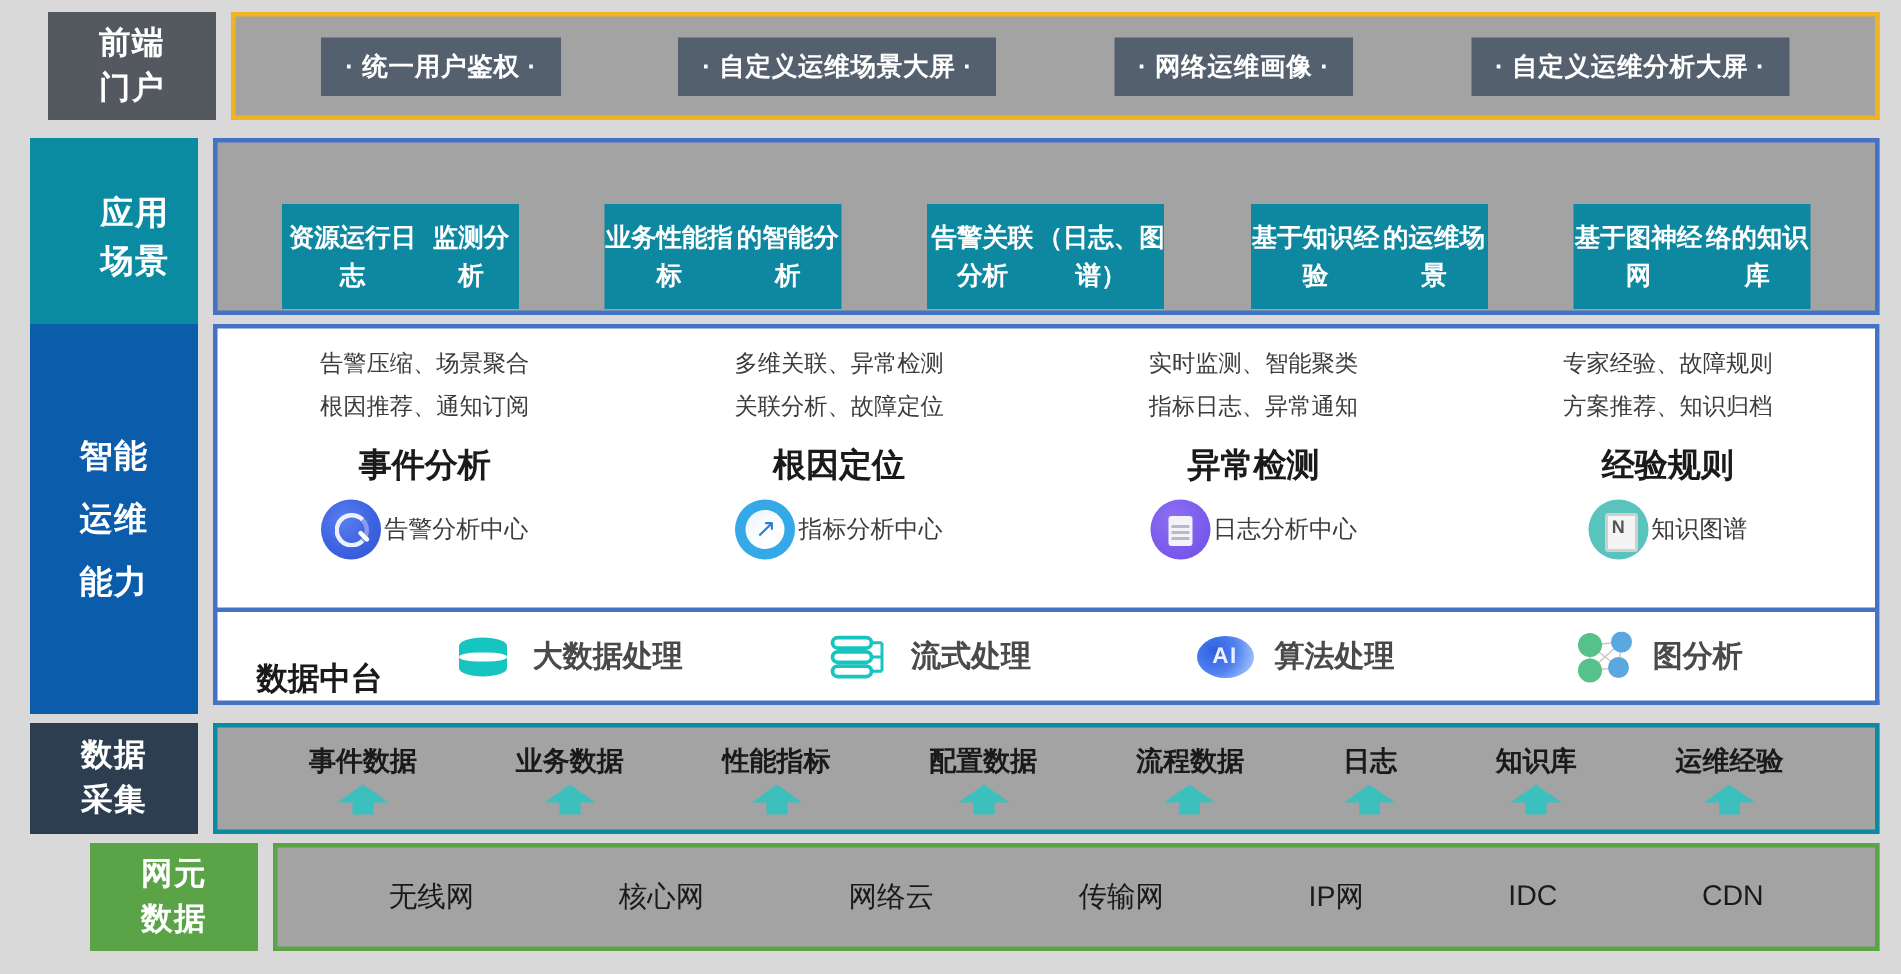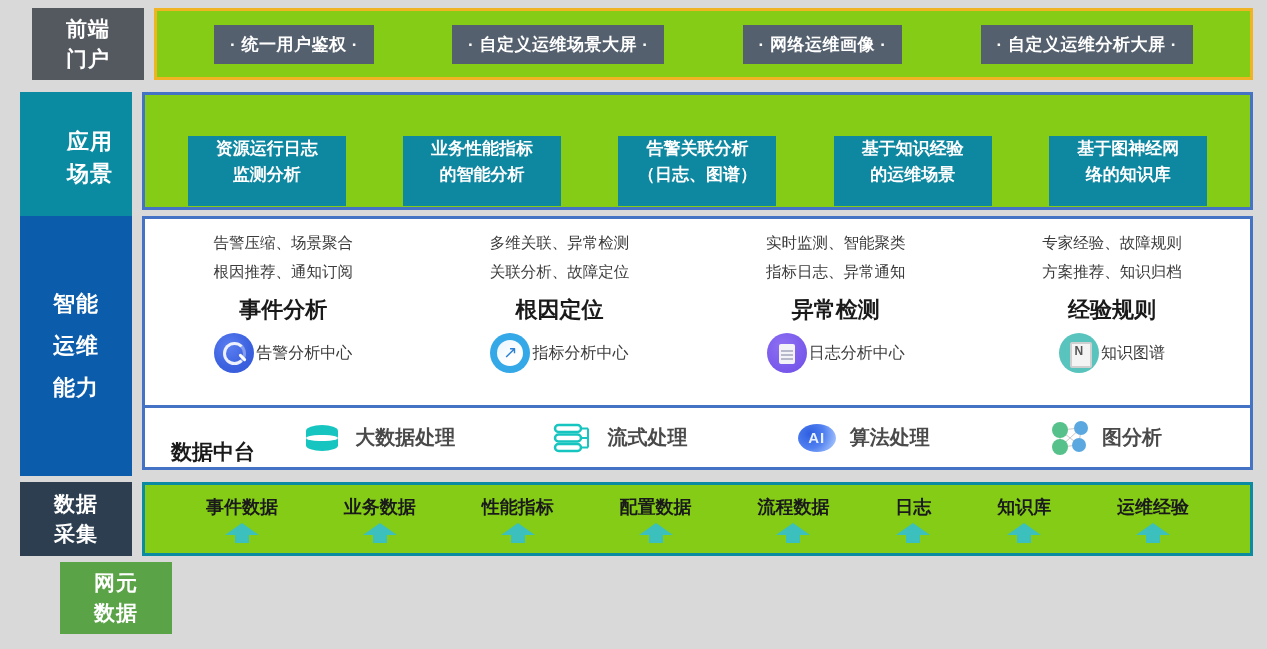--- a/index.html
+++ b/index.html
@@ -16,21 +16,21 @@
   .side {
     width: 112px; margin-left: 20px; flex: 0 0 112px;
     display: flex; flex-direction: column;
     align-items: center; justify-content: center;
     color: #ffffff; font-weight: bold; font-size: 21px;
     line-height: 1.45; letter-spacing: 1px;
   }
   .side span { display: block; text-align: center; }
   .body-box {
     flex: 1; margin-left: 10px; margin-right: 14px;
-    background: #84cc16; position: relative;
+    background: #a3a3a3; position: relative;
   }
 
   
   #row-portal { top: 8px; height: 72px; padding-left: 12px; }
   #row-portal .side { background: #54585f; height: 72px; }
   #row-portal .body-box {
     border: 3px solid #f0b323; height: 72px;
     display: flex; align-items: center; justify-content: space-around;
     padding: 0 18px;
   }
@@ -43,21 +43,21 @@
   
   #row-scene { top: 92px; height: 118px; }
   #row-scene .side { background: #0b8ba1; height: 132px; font-size: 22px; padding-left: 28px; }
   #row-scene .body-box {
     border: 3px solid #4472c4; height: 118px;
     display: flex; align-items: center; justify-content: space-around;
     padding: 0 14px;
   }
   .scene-chip {
     background: #0e87a0; color: #fff; font-weight: bold; font-size: 17px;
-    width: 158px; height: 70px; display: flex; flex-direction: column;
+    width: 158px; height: 70px; display: flex; flex-direction: row;
     align-items: center; justify-content: flex-start; line-height: 1.5;
     text-align: center;
     margin-top: 40px;
   }
 
   
   #row-aiops { top: 216px; height: 260px; }
   #row-aiops .side { background: #0b5cab; height: 260px; font-size: 22px; line-height: 1.9; }
   #row-aiops .stack {
     flex: 1; margin-left: 10px; margin-right: 14px;
@@ -363,15 +363,24 @@
         <div class="arrow-up"></div>
       </div>
     </div>
   </div>
 
   <div class="row" id="row-ne">
     <div class="side">
       <span>网元</span>
       <span>数据</span>
     </div>
+    <div class="body-box">
+      <div class="ne-label">无线网</div>
+      <div class="ne-label">核心网</div>
+      <div class="ne-label">网络云</div>
+      <div class="ne-label">传输网</div>
+      <div class="ne-label">IP网</div>
+      <div class="ne-label">IDC</div>
+      <div class="ne-label">CDN</div>
+    </div>
   </div>
 
 </div>
 
 </body></html>

